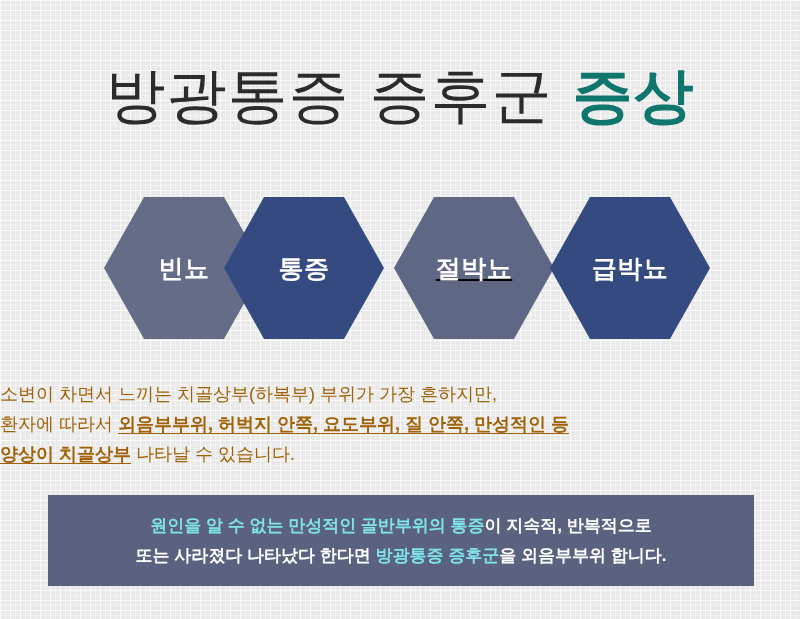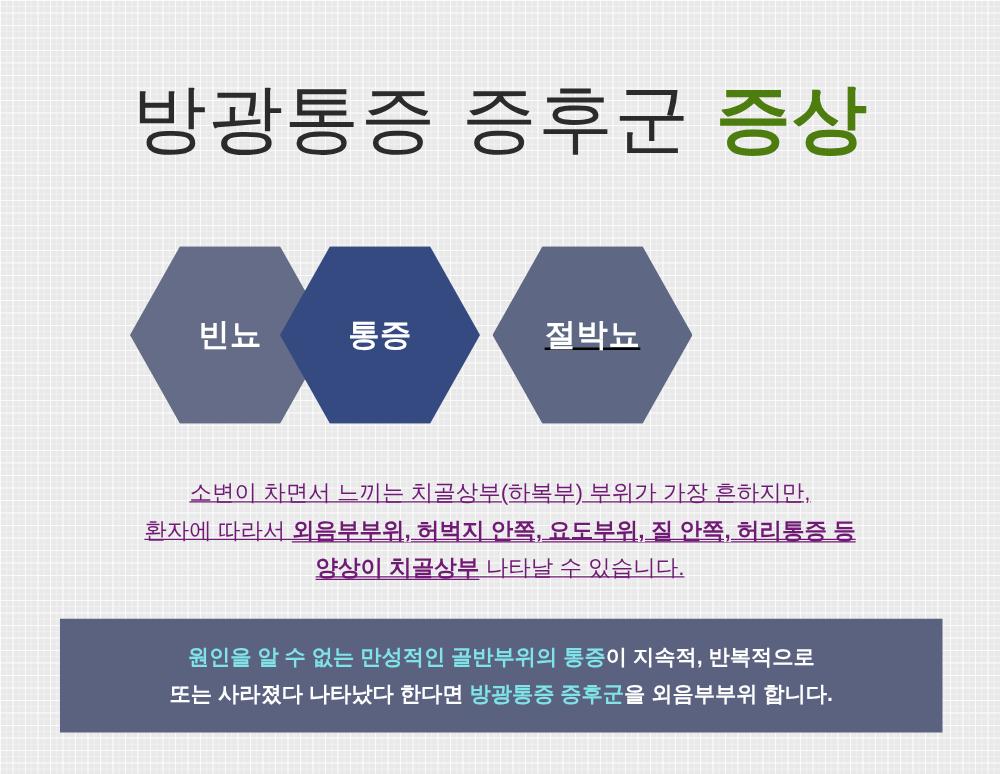--- a/index.html
+++ b/index.html
@@ -80,23 +80,22 @@
   .hex-1 { left: 144px; }
   .hex-2 { left: 314px; text-decoration: underline; }
   .hex-3 { left: 470px; }
 
   
   .body-block {
     position: absolute;
     top: 379px;
     left: 0;
     width: 800px;
-    text-align: center;
-    color: #701a75;
-    text-decoration: underline;
+    text-align: left;
+    color: #a16207;
   }
   .body-line {
     font-size: 18px;
     line-height: 30px;
     white-space: nowrap;
   }
   .em-underline {
     font-weight: 700;
     text-decoration: underline;
     text-underline-offset: 3px;
@@ -127,41 +126,44 @@
     color: #7fe3e8;
     font-weight: 700;
   }
 </style>
 </head>
 <body>
 
 <div class="infographic">
 
   <div class="title-block">
-    <span class="title-text">방광통증 증후군 </span><span class="title-text title-accent" style="color: #4d7c0f; text-align: center;">증상</span>
+    <span class="title-text">방광통증 증후군 </span><span class="title-text title-accent" style="color: #0f766e; text-align: center;">증상</span>
   </div>
 
   <div class="hex-row">
     <div class="hex hex-0" style="background: rgb(100, 108, 135); margin-left: 22px;">
       <span class="hex-label">빈뇨</span>
     </div>
     <div class="hex hex-1" style="background: rgb(52, 74, 128);">
       <span class="hex-label">통증</span>
     </div>
     <div class="hex hex-2" style="background: rgb(94, 103, 131);">
       <span class="hex-label">절박뇨</span>
     </div>
+    <div class="hex hex-3" style="background: rgb(52, 74, 128);">
+      <span class="hex-label">급박뇨</span>
+    </div>
   </div>
 
   <div class="body-block">
     <div class="body-line">
       <span>소변이 차면서 느끼는 치골상부(하복부) 부위가 가장 흔하지만,</span>
     </div>
     <div class="body-line">
-      <span>환자에 따라서 </span><span class="em-underline">외음부부위, 허벅지 안쪽, 요도부위, 질 안쪽, 허리통증 등</span>
+      <span>환자에 따라서 </span><span class="em-underline">외음부부위, 허벅지 안쪽, 요도부위, 질 안쪽, 만성적인 등</span>
     </div>
     <div class="body-line">
       <span class="em-underline">양상이 치골상부</span><span> 나타날 수 있습니다.</span>
     </div>
   </div>
 
   <div class="callout" style="background: rgb(90, 98, 128);">
     <div class="callout-line">
       <span class="callout-accent" style="color: rgb(127, 227, 232);">원인을 알 수 없는 만성적인 골반부위의 통증</span><span>이 지속적, 반복적으로</span>
     </div>

